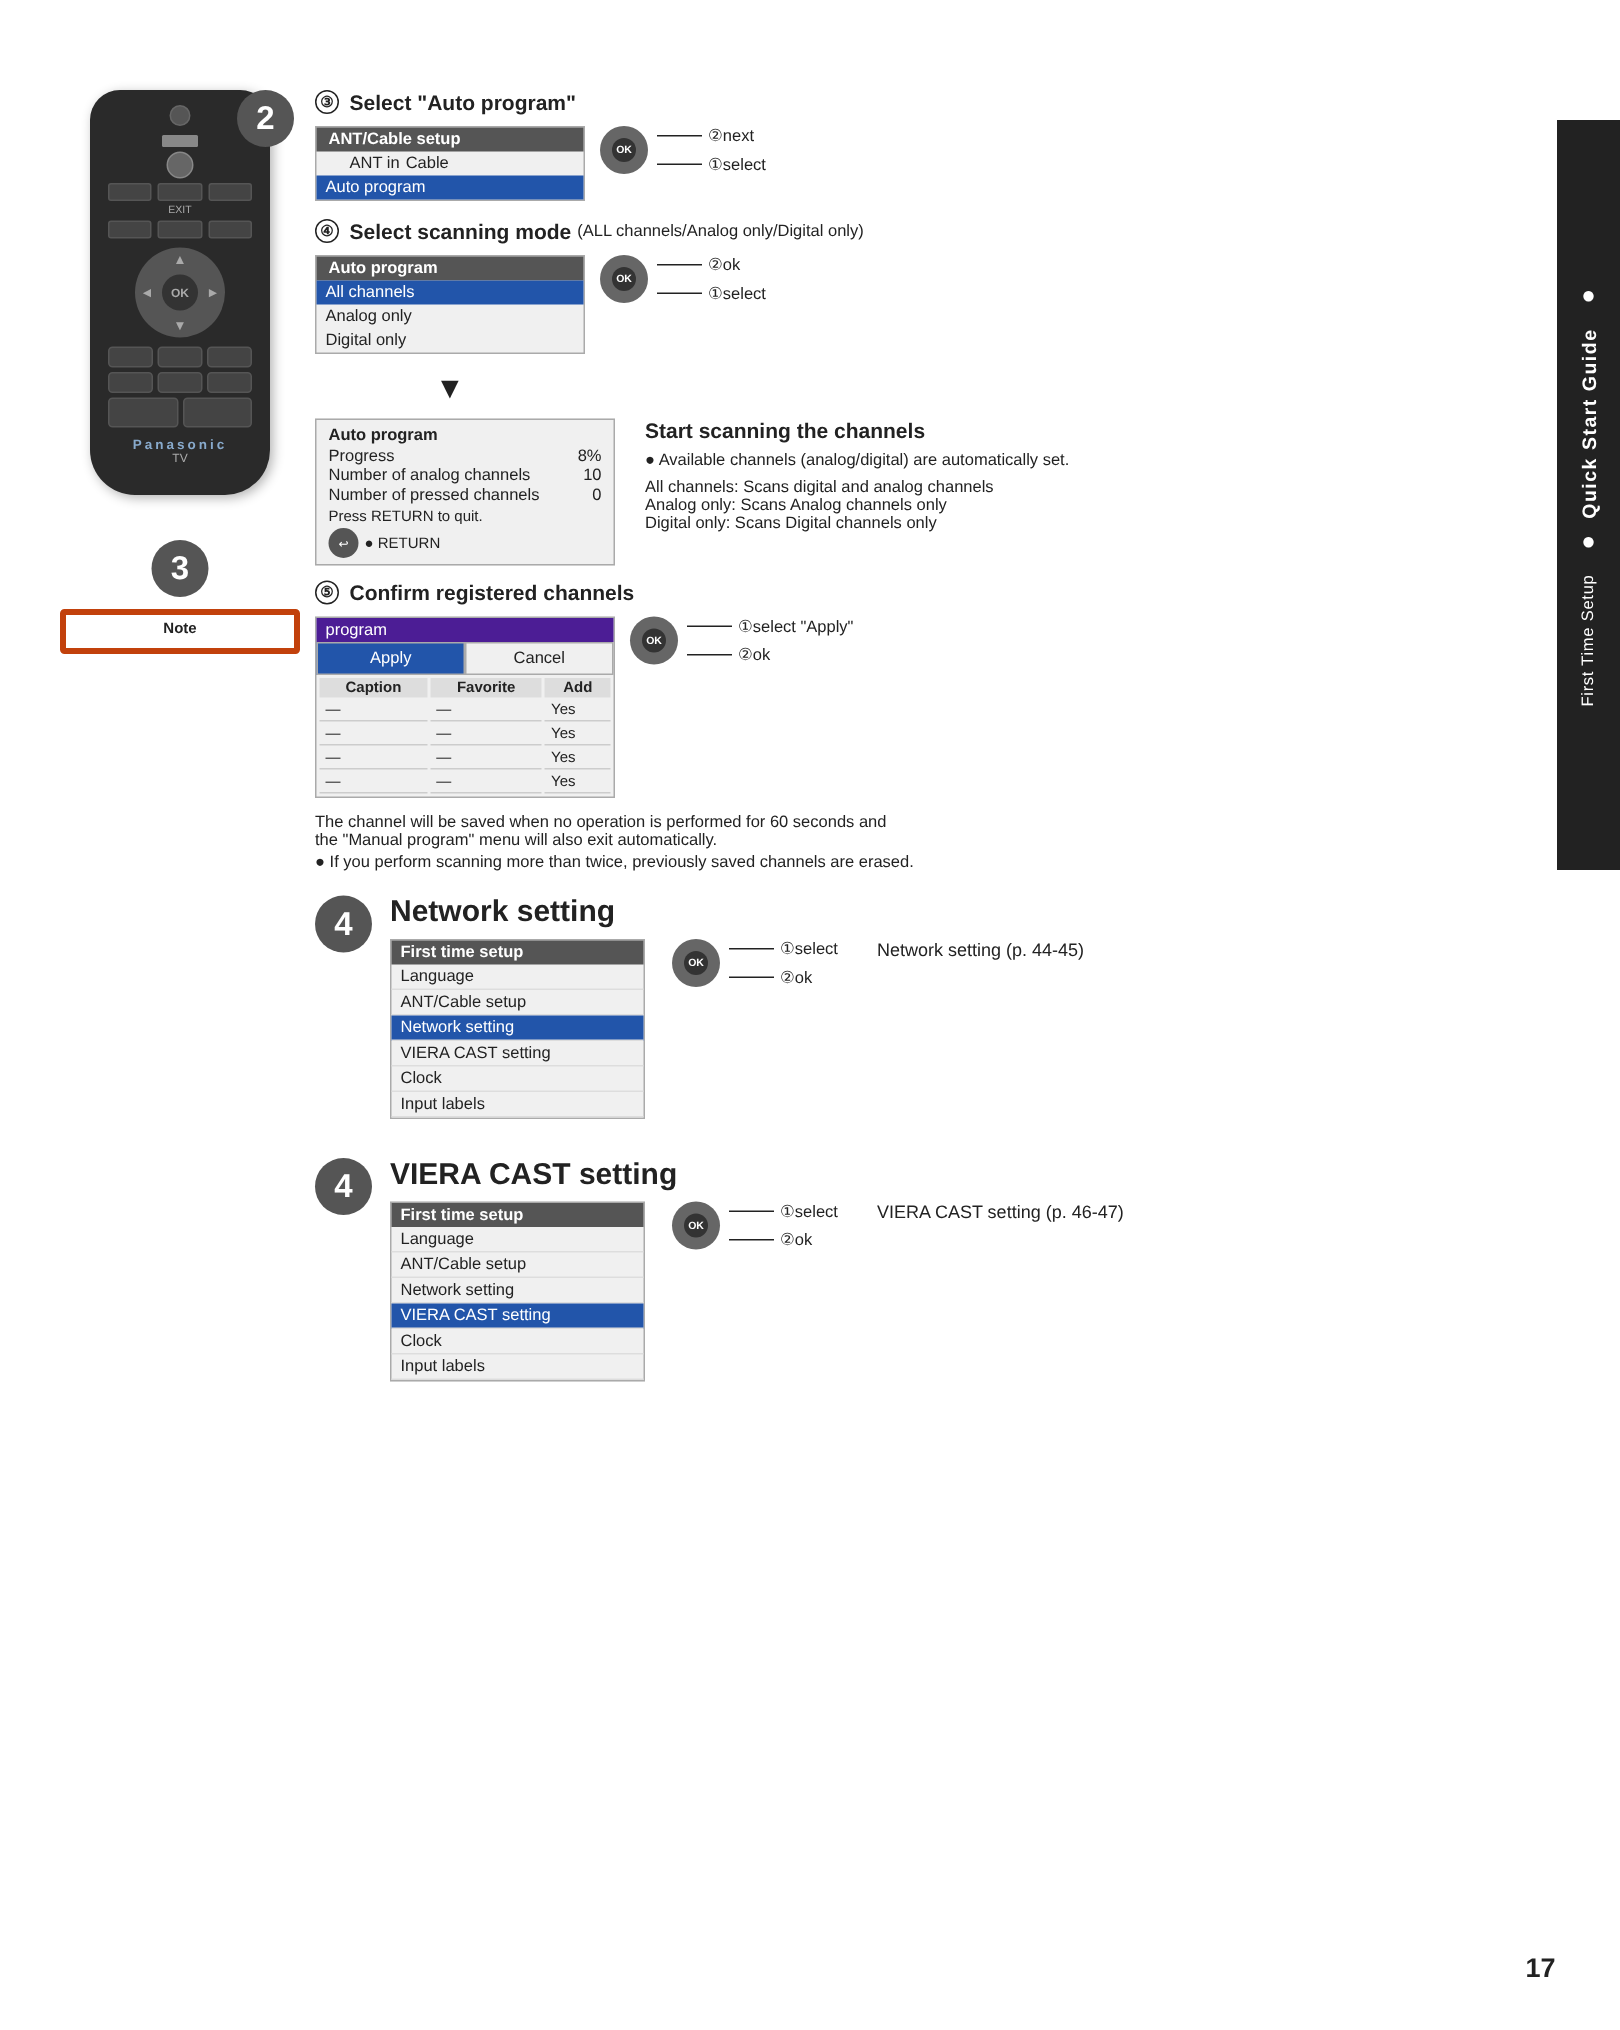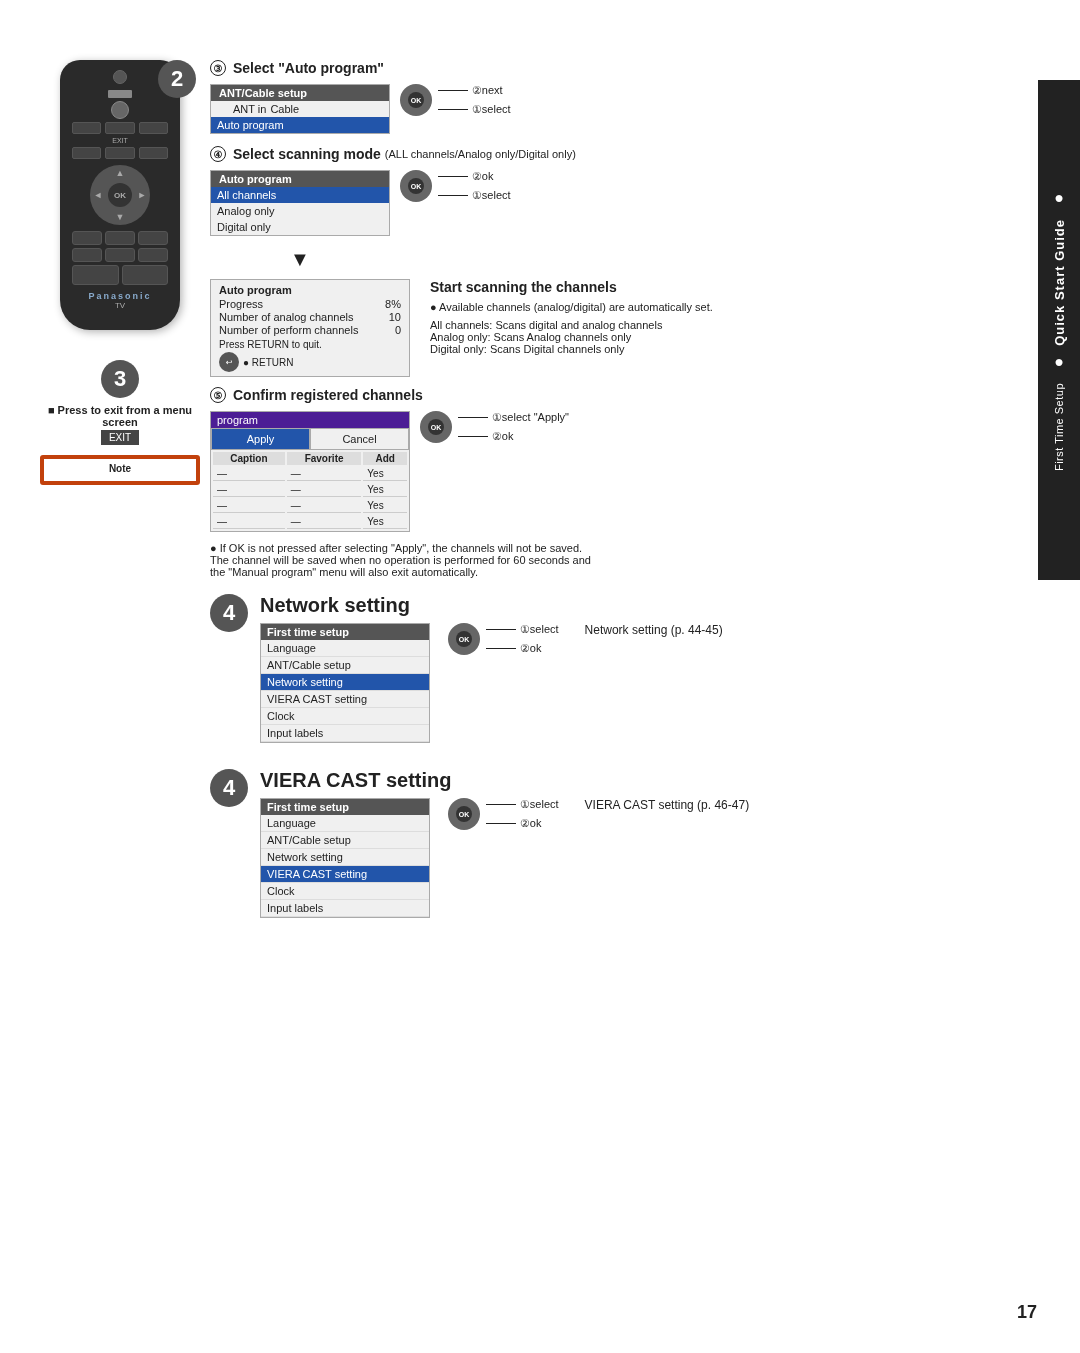--- a/index.html
+++ b/index.html
@@ -526,24 +526,20 @@
         <div class="remote-btn2"></div>
         <div class="remote-btn2"></div>
       </div>
     </div>
     <div class="remote-brand">Panasonic</div>
     <div class="remote-tv-label">TV</div>
   </div>
 
   <div style="position:relative; margin-top:30px; text-align:center;">
     <div style="width:38px;height:38px;border-radius:50%;background:#555;color:white;display:flex;align-items:center;justify-content:center;font-size:22px;font-weight:bold;margin:0 auto 6px;">3</div>
-    <div class="press-exit-block">
-      <div style="font-size:11px;font-weight:bold;">■ Press to exit from a menu screen</div>
-      <div class="exit-box">EXIT</div>
-    </div>
     <div class="note-section">
       <div class="note-title">Note</div>
     </div>
   </div>
 </div>
 
 <div class="main-content">
 
   <div style="position:absolute;left:-52px;top:0;width:38px;height:38px;border-radius:50%;background:#555;color:white;display:flex;align-items:center;justify-content:center;font-size:22px;font-weight:bold;">2</div>
 
@@ -624,21 +620,21 @@
           <div class="scanning-header">Auto program</div>
           <div class="scanning-row">
             <span>Progress</span>
             <span>8%</span>
           </div>
           <div class="scanning-row">
             <span>Number of analog channels</span>
             <span>10</span>
           </div>
           <div class="scanning-row">
-            <span>Number of perform channels</span>
+            <span>Number of pressed channels</span>
             <span>0</span>
           </div>
           <div style="font-size:10px;margin-top:3px;">Press RETURN to quit.</div>
           <div style="display:flex;align-items:center;gap:4px;font-size:10px;margin-top:2px;">
             <span class="return-icon">↩</span>
             <span>● RETURN</span>
           </div>
         </div>
       </div>
       <div style="margin-left:10px;">
@@ -707,23 +703,23 @@
             </div>
             <div class="arrow-label">
               <span class="arrow-line"></span>
               <span>②ok</span>
             </div>
           </div>
         </div>
       </div>
 
       <div style="font-size:11px;margin-top:4px;max-width:620px;">
-        <div>● If OK is not pressed after selecting "Apply", the channels will not be saved.</div>
         <div>  The channel will be saved when no operation is performed for 60 seconds and</div>
         <div>  the "Manual program" menu will also exit automatically.</div>
+        <div style="margin-top:3px;">● If you perform scanning more than twice, previously saved channels are erased.</div>
       </div>
     </div>
 
     <div class="section-row" style="margin-top:16px;margin-bottom:16px;">
       <div class="section-step-circle">4</div>
       <div style="flex:1;">
         <div class="section-title">Network setting</div>
         <div class="inline-flex">
           <div>
             <div class="firsttime-box">

